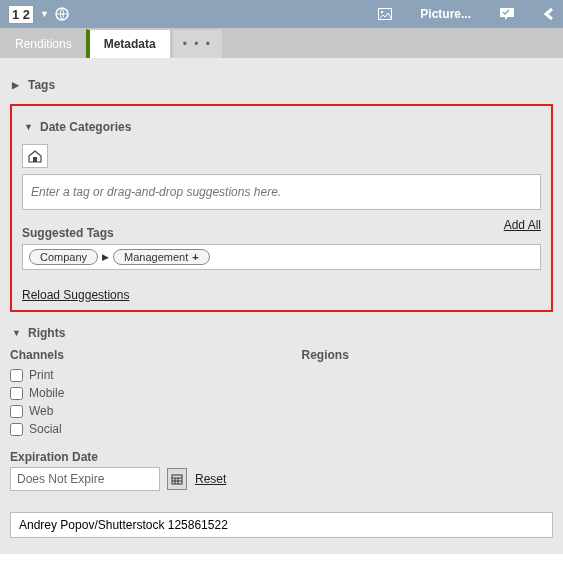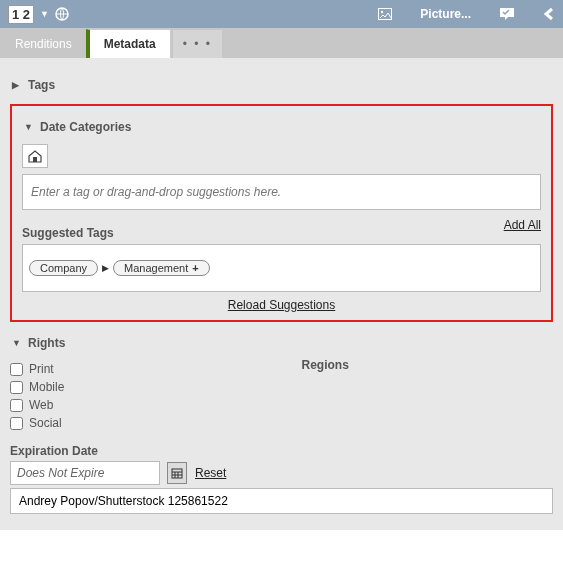--- a/index.html
+++ b/index.html
@@ -16,33 +16,33 @@
 .panel { background: #e8e8e8; padding: 6px 10px 16px 10px; }
 .section { margin-top: 8px; }
 .sec-head { display: flex; align-items: center; gap: 6px; padding: 6px 2px; font-weight: bold; color: #555; cursor: pointer; }
 .tri { font-size: 9px; display:inline-block; width:10px;}
 .highlight { border: 2px solid #e02020; padding: 8px 10px; margin-top: 6px; }
 .iconbtn { background: #fff; border: 1px solid #bbb; width: 26px; height: 24px; display: flex; align-items: center; justify-content: center; margin: 4px 0 6px 0; cursor:pointer;}
 .taginput { width: 100%; border: 1px solid #bbb; background: #fff; padding: 10px 8px; font-style: italic; color: #888; font-size: 12px; }
 .subhead { font-weight: bold; color: #555; margin-top: 8px; }
 .rowflex { display: flex; justify-content: space-between; }
 .linku { color: #222; text-decoration: underline; cursor: pointer; font-size:12px;}
-.tagbar { background: #fff; border: 1px solid #bbb; padding: 15px 6px; margin-top: 4px; display: flex; align-items: center; gap: 2px; }
+.tagbar { background: #fff; border: 1px solid #bbb; padding: 4px 6px; margin-top: 4px; display: flex; align-items: center; gap: 2px; }
 .pill { border: 1px solid #888; border-radius: 10px; padding: 1px 10px; font-size: 11px; background: #f4f4f4; display:inline-flex; align-items:center; gap:4px;}
 .pill .plus { font-weight:bold; }
 .rtarr { font-size: 9px; margin: 0 2px; }
 .rights-cols { display: flex; gap: 40px; margin-top: 2px; }
 .col { flex: 1; }
 .col h4 { font-size: 12px; font-weight: bold; color: #555; margin-bottom: 6px; }
 .chk { display: flex; align-items: center; gap: 6px; margin: 4px 0; color: #555; }
 .chk input { width: 13px; height: 13px; }
 .fieldlabel { font-weight: bold; color: #555; margin-top: 10px; display:block;}
-.dateinp { border: 1px solid #bbb; background: #fff; padding: 4px 6px; font-style: italic; color: #666; width: 150px; font-size:12px;}
+.dateinp { border: 1px solid #bbb; background: #fff; padding: 4px 6px; color: #666; width: 150px; font-size:12px;}
 .calbtn { border: 1px solid #888; background: #ddd; width: 20px; height: 22px; display:inline-flex; align-items:center; justify-content:center; vertical-align:top; margin-left:-1px; cursor:pointer;}
-.copyinp { width: 100%; border: 1px solid #bbb; background: #fff; padding: 5px 8px; font-size: 12px; margin-top:3px;}
+.copyinp { width: 100%; border: 1px solid #bbb; background: #fff; padding: 5px 8px; font-size: 12px; margin-top:21px;}
 svg { display: block; }
 </style>
 </head>
 <body>
 
 <div class="topbar">
   <div class="left">
     <span class="vt-btn">1 2</span>
     <span style="font-size:9px;">▼</span>
     <span>
@@ -110,32 +110,33 @@
     <div class="tagbar">
       <span class="pill">
           <span>Company</span>
         </span>
       <span class="rtarr">▶</span>
       <span class="pill">
           <span>Management</span>
           <span class="plus">+</span>
         </span>
     </div>
-    <div style="text-align:center; margin-top:6px;">
+    <div style="text-align:left; margin-top:18px;">
       <span class="linku">Reload Suggestions</span>
     </div>
   </div>
 
   <div class="section">
     <div class="sec-head">
       <span class="tri">▼</span>
       <span>Rights</span>
     </div>
     <div class="rights-cols">
       <div class="col">
+        <h4>Channels</h4>
         <label class="chk">
             <input type="checkbox" style="">
             <span>Print</span>
           </label>
         <label class="chk">
             <input type="checkbox" style="">
             <span>Mobile</span>
           </label>
         <label class="chk">
             <input type="checkbox" style="">

